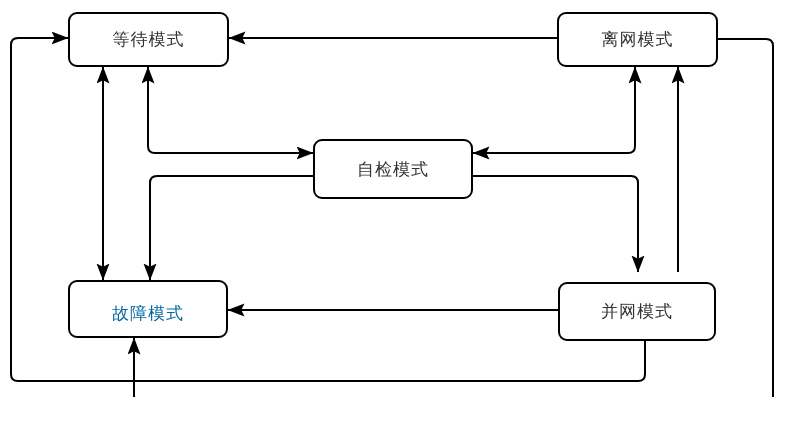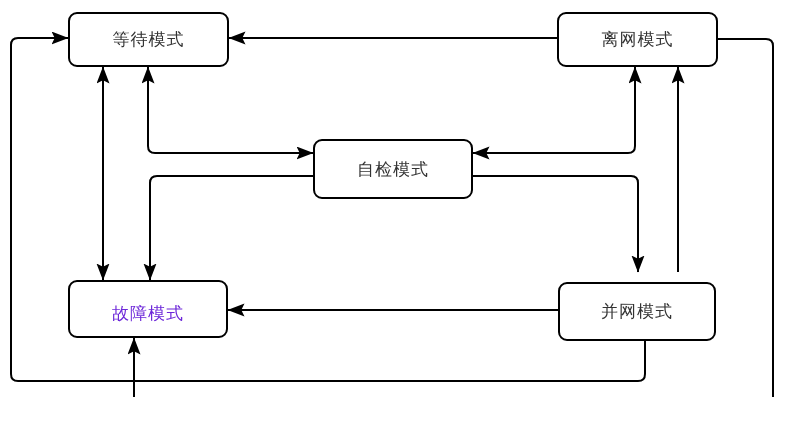--- a/index.html
+++ b/index.html
@@ -74,19 +74,19 @@
   <div class="node" style="left: 68px; top: 12px; width: 161px; height: 55px; background: rgb(255, 255, 255); border-color: rgb(0, 0, 0);">
     <span class="node-label" style="color: rgb(51, 51, 51);">等待模式</span>
   </div>
   <div class="node" style="left: 557px; top: 12px; width: 161px; height: 55px; background: rgb(255, 255, 255); border-color: rgb(0, 0, 0);">
     <span class="node-label" style="color: rgb(51, 51, 51);">离网模式</span>
   </div>
   <div class="node" style="left: 313px; top: 139px; width: 160px; height: 60px; background: rgb(255, 255, 255); border-color: rgb(0, 0, 0);">
     <span class="node-label" style="color: rgb(51, 51, 51);">自检模式</span>
   </div>
   <div class="node" style="left: 68px; top: 280px; width: 160px; height: 58px; background: rgb(255, 255, 255); border-color: rgb(0, 0, 0);">
-    <span class="node-label" style="color: #6d28d9; margin-top: 8px;">故障模式</span>
+    <span class="node-label" style="color: #0369a1; margin-top: 8px;">故障模式</span>
   </div>
   <div class="node" style="left: 558px; top: 272px; width: 158px; height: 59px; background: rgb(255, 255, 255); border-color: rgb(0, 0, 0); margin-top: 10px;">
     <span class="node-label" style="color: rgb(51, 51, 51);">并网模式</span>
   </div>
 
 </div>
 
 </body></html>

